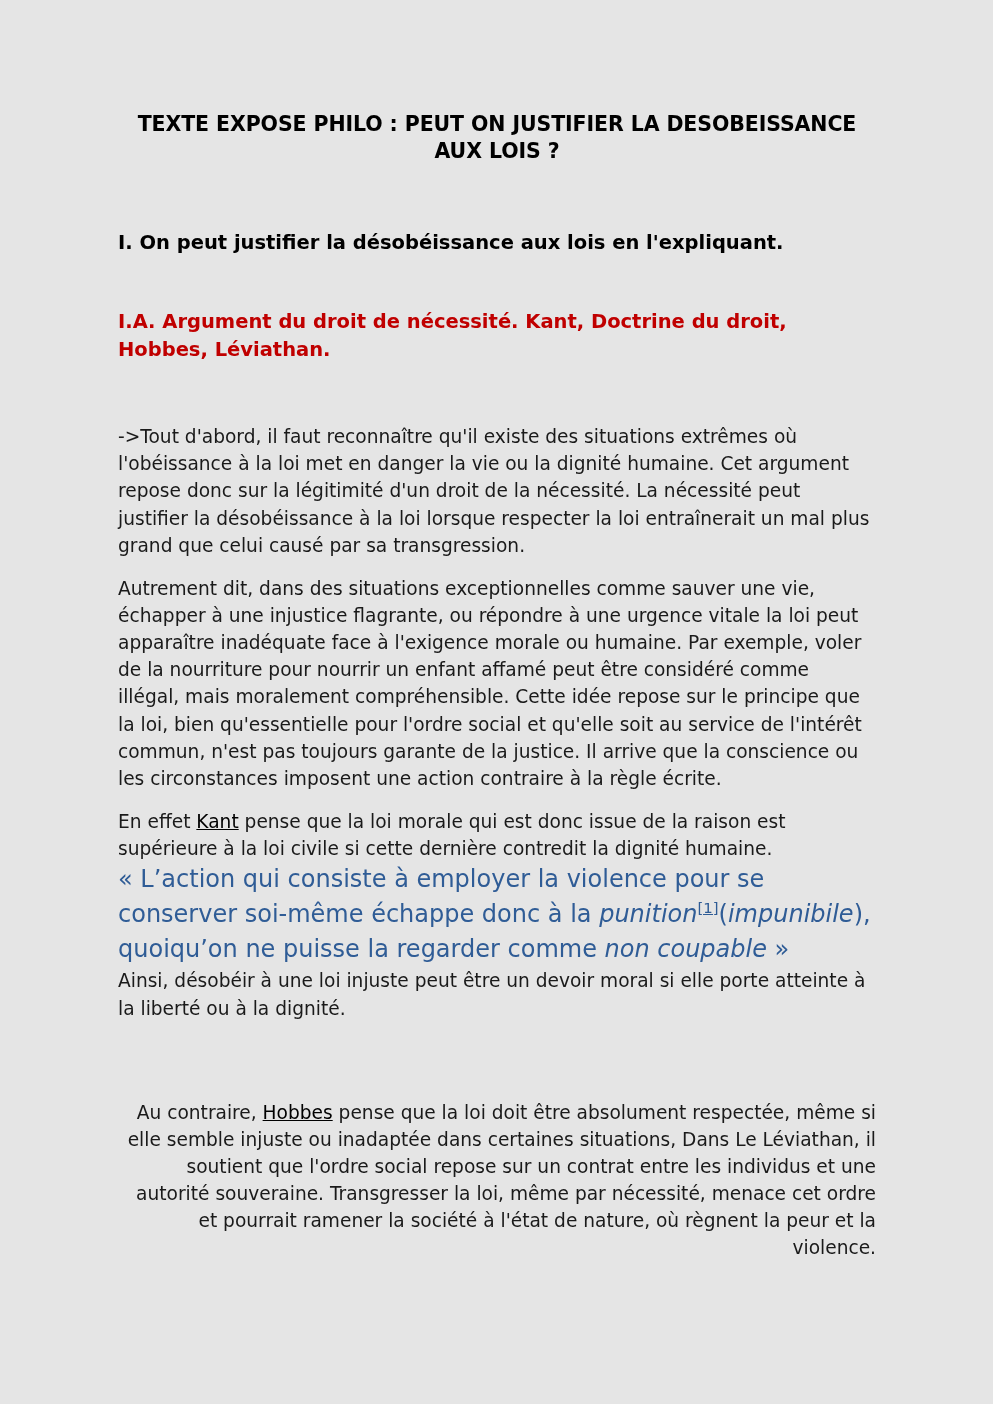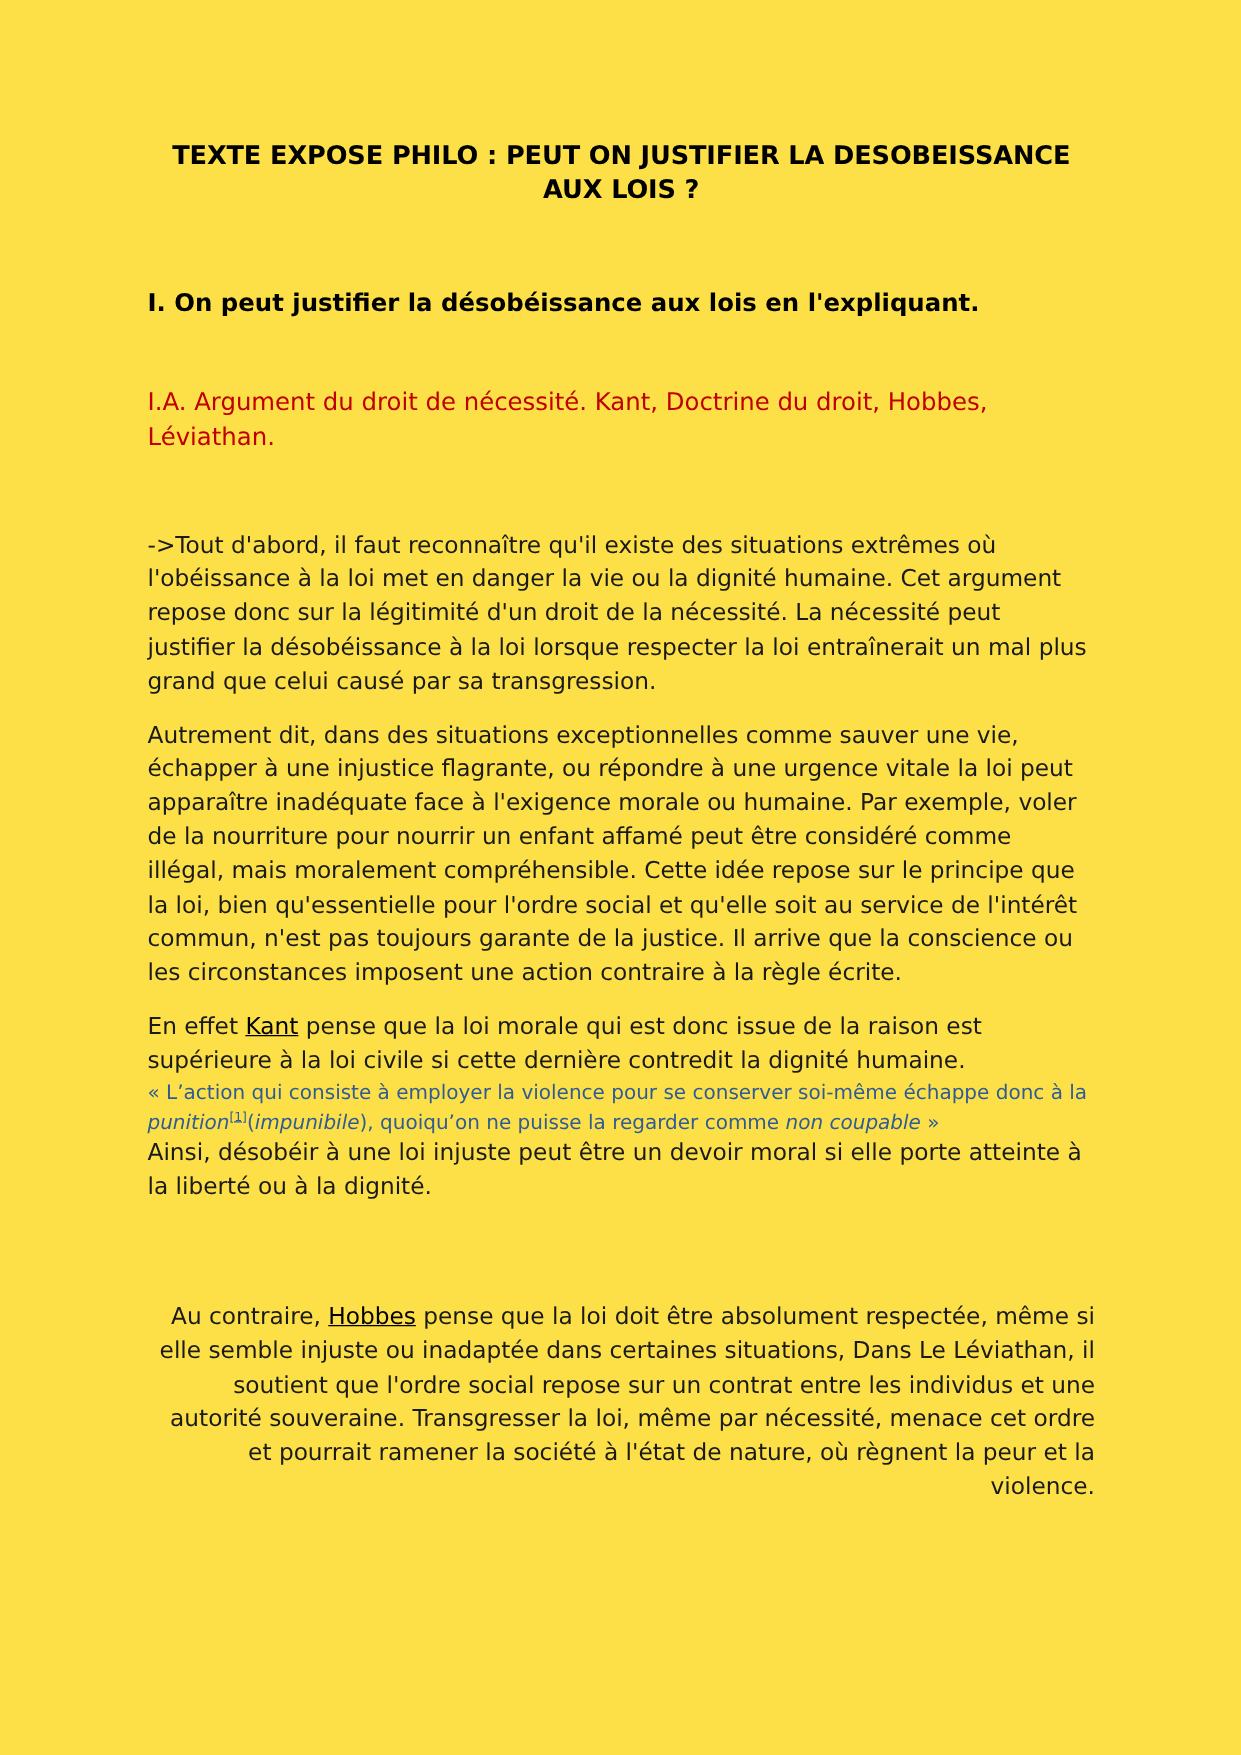--- a/index.html
+++ b/index.html
@@ -13,21 +13,21 @@
     font-family: "DejaVu Sans", "Liberation Sans", sans-serif;
     color: #000000;
     -webkit-font-smoothing: antialiased;
   }
 
   .page {
     position: relative;
     width: 993px;
     height: 1404px;
     box-sizing: border-box;
-    background: #fde047;
+    background: #e5e5e5;
     overflow: hidden;
   }
 
   .content {
     position: absolute;
     left: 118px;
     top: 0;
     width: 758px;
   }
 
@@ -52,21 +52,21 @@
     line-height: 1.35;
     text-align: left;
     color: #000000;
   }
 
   
   .heading-2 {
     margin: 0;
     padding-top: 52px;
     font-size: 19.5px;
-    font-weight: normal;
+    font-weight: bold;
     line-height: 1.42;
     text-align: left;
     color: #C00000;
     max-width: 700px;
   }
 
   
   .para {
     margin: 0;
     font-size: 18.6px;
@@ -88,21 +88,21 @@
 
   .bold-underline {
     font-weight: normal;
     text-decoration: underline;
     color: #000000;
   }
 
   
   .quote {
     margin: 0;
-    font-size: 16px;
+    font-size: 24px;
     line-height: 1.46;
     color: #2F5C96;
     text-align: left;
   }
   .quote .it {
     font-style: italic;
   }
   .footnote-ref {
     font-size: 0.62em;
     vertical-align: super;

